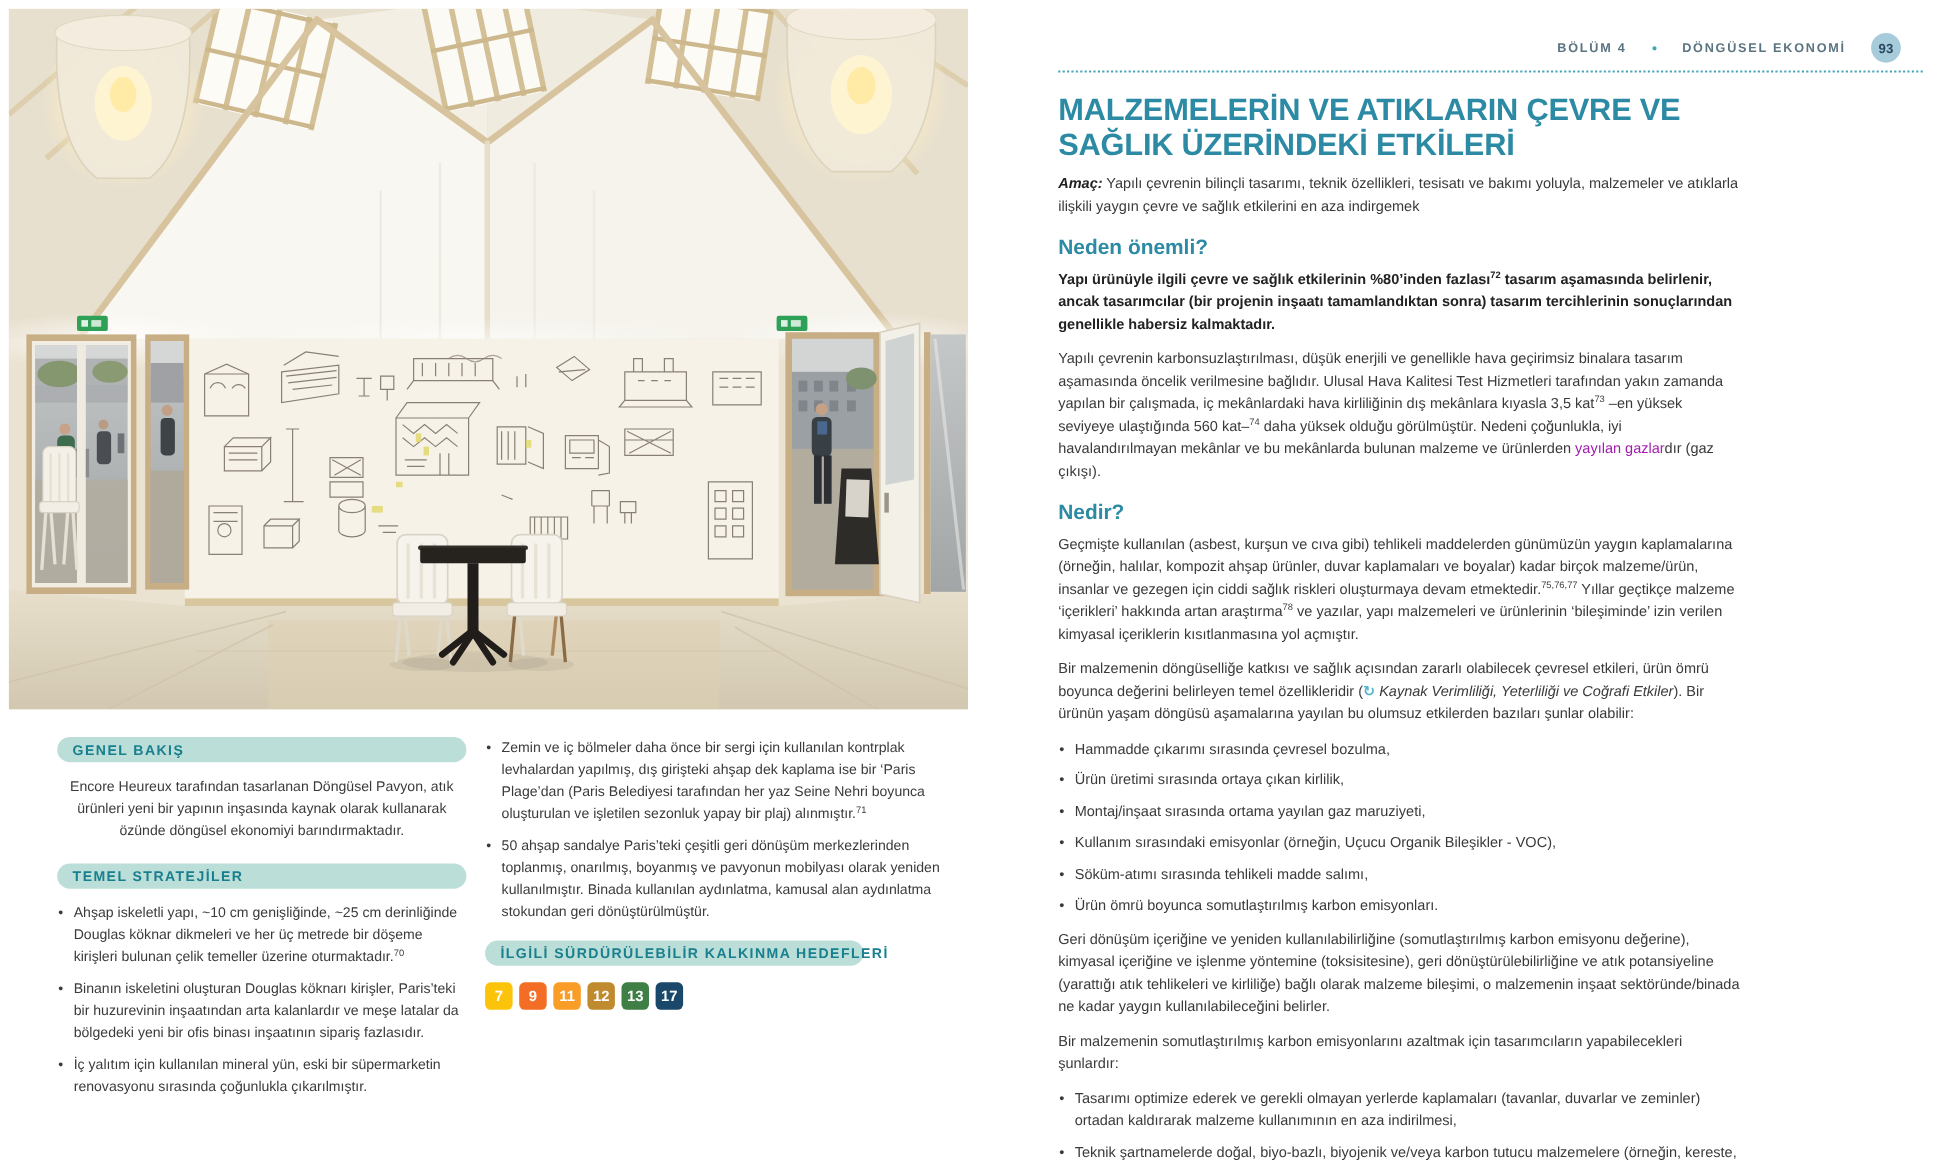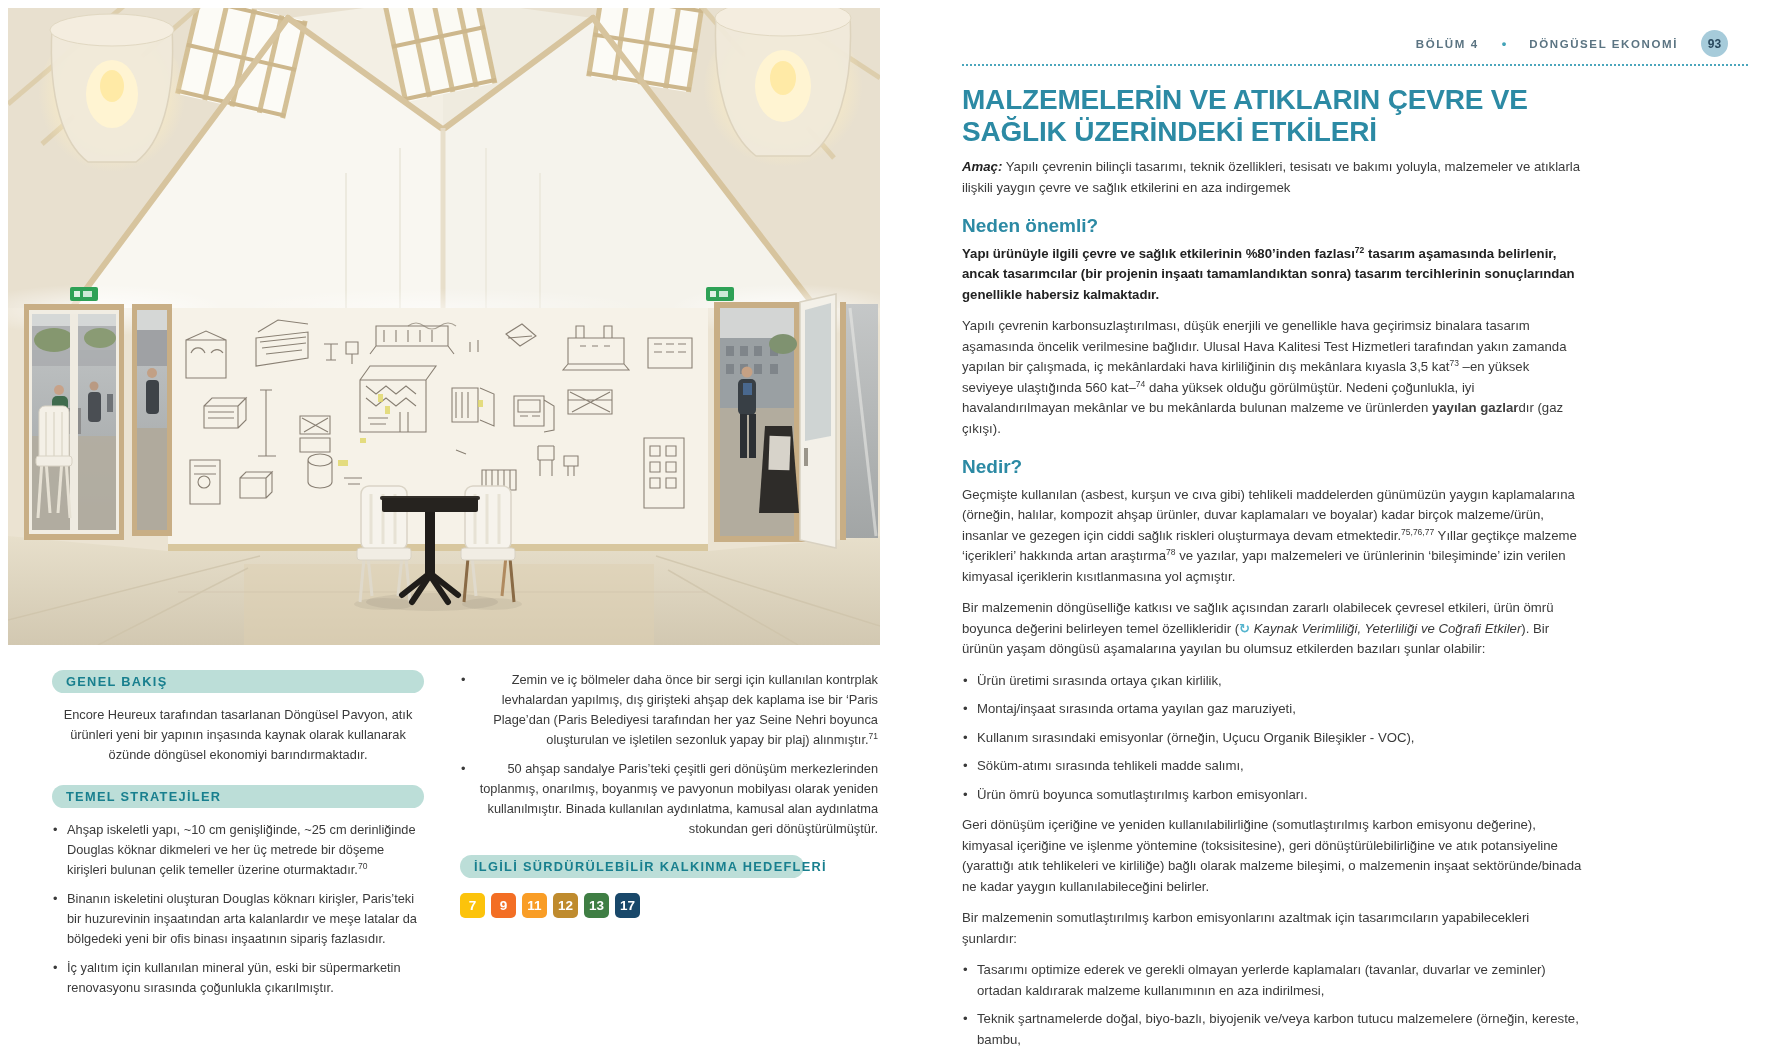--- a/index.html
+++ b/index.html
@@ -6,21 +6,21 @@
   body{
     width:1772px;height:1055px;position:relative;overflow:hidden;
     background:#ffffff;color:#3a3a3a;
     font-family:"Liberation Sans","DejaVu Sans",sans-serif;
   }
   
   .photo{position:absolute;left:8px;top:8px;width:872px;height:637px;overflow:hidden;background:#ece4d3;}
   
   .col{position:absolute;top:670px;font-size:12.8px;line-height:20px;}
   .col1{left:52px;width:372px;}
-  .col2{left:460px;width:418px;text-align:right;}
+  .col2{left:441px;width:418px;}
   .pill{display:flex;align-items:center;height:23px;border-radius:12px;
     background:#BCDED8;color:#187F8E;font-weight:700;font-size:12.8px;
     letter-spacing:1.3px;padding:0 10px 0 14px;box-sizing:border-box;white-space:nowrap;}
   .pill.inline{width:344px;}
   .col p{margin:12px 0 20px;text-align:center;}
   ul.dash{list-style:none;margin:0;padding:0;}
   ul.dash li{position:relative;padding-left:15px;margin-bottom:9px;}
   ul.dash li::before{content:"\2022";position:absolute;left:1px;top:0;color:#3a3a3a;}
   .sdg-row{display:flex;gap:6px;margin-top:15px;}
   .sdg{width:25px;height:25px;border-radius:5px;color:#fff;font-weight:700;font-size:13.5px;
@@ -33,21 +33,21 @@
   .page-circle{width:27px;height:27px;border-radius:50%;background:#A6CBDA;color:#29495e;
     font-size:12px;font-weight:700;display:flex;align-items:center;justify-content:center;letter-spacing:0;}
   .dotted{border:none;border-top:2px dotted #4BA6BC;margin:7px 0 0;}
   .rcol{position:absolute;left:962px;top:72px;width:620px;font-size:13.2px;line-height:20.5px;}
   h1.title{color:#2C8AA4;font-size:28px;line-height:1.13;margin:12px 0 10px;letter-spacing:-0.2px;font-weight:700;}
   h2.teal{color:#2C8AA4;font-size:19px;margin:18px 0 7px;font-weight:700;}
   .rcol p{margin:0 0 11px;}
   .lead{font-weight:700;color:#222;}
   ul.dash.r li{margin-bottom:8px;}
   
-  .r-b{font-weight:700;color:#404040;text-align:right;}
+  .r-b{font-weight:400;color:#a21caf;text-align:right;}
   .r-i{font-style:italic;}
   .r-bi{font-weight:700;font-style:italic;color:#222;}
   .r-p{vertical-align:super;font-size:8.5px;line-height:0;}
   .r-ic{color:#54B4CE;font-weight:700;font-style:normal;}
 </style>
 </head>
 <body>
 
 <div>
 
@@ -403,20 +403,21 @@
 
     <h2 class="teal">Neden önemli?</h2>
     <p class="lead"><span>Yapı ürünüyle ilgili çevre ve sağlık etkilerinin %80’inden fazlası</span><span class="r-p">72</span><span> tasarım aşamasında belirlenir, ancak tasarımcılar (bir projenin inşaatı tamamlandıktan sonra) tasarım tercihlerinin sonuçlarından genellikle habersiz kalmaktadır.</span></p>
     <p><span>Yapılı çevrenin karbonsuzlaştırılması, düşük enerjili ve genellikle hava geçirimsiz binalara tasarım aşamasında öncelik verilmesine bağlıdır. Ulusal Hava Kalitesi Test Hizmetleri tarafından yakın zamanda yapılan bir çalışmada, iç mekânlardaki hava kirliliğinin dış mekânlara kıyasla 3,5 kat</span><span class="r-p">73</span><span> –en yüksek seviyeye ulaştığında 560 kat–</span><span class="r-p">74</span><span> daha yüksek olduğu görülmüştür. Nedeni çoğunlukla, iyi havalandırılmayan mekânlar ve bu mekânlarda bulunan malzeme ve ürünlerden </span><span class="r-b">yayılan gazlar</span><span>dır (gaz çıkışı).</span></p>
 
     <h2 class="teal">Nedir?</h2>
     <p><span>Geçmişte kullanılan (asbest, kurşun ve cıva gibi) tehlikeli maddelerden günümüzün yaygın kaplamalarına (örneğin, halılar, kompozit ahşap ürünler, duvar kaplamaları ve boyalar) kadar birçok malzeme/ürün, insanlar ve gezegen için ciddi sağlık riskleri oluşturmaya devam etmektedir.</span><span class="r-p">75,76,77</span><span> Yıllar geçtikçe malzeme ‘içerikleri’ hakkında artan araştırma</span><span class="r-p">78</span><span> ve yazılar, yapı malzemeleri ve ürünlerinin ‘bileşiminde’ izin verilen kimyasal içeriklerin kısıtlanmasına yol açmıştır.</span></p>
     <p><span>Bir malzemenin döngüselliğe katkısı ve sağlık açısından zararlı olabilecek çevresel etkileri, ürün ömrü boyunca değerini belirleyen temel özellikleridir (</span><span class="r-ic">↻ </span><span class="r-i">Kaynak Verimliliği, Yeterliliği ve Coğrafi Etkiler</span><span>). Bir ürünün yaşam döngüsü aşamalarına yayılan bu olumsuz etkilerden bazıları şunlar olabilir:</span></p>
 
     <ul class="dash r">
+      <li><span>Hammadde çıkarımı sırasında çevresel bozulma,</span></li>
       <li><span>Ürün üretimi sırasında ortaya çıkan kirlilik,</span></li>
       <li><span>Montaj/inşaat sırasında ortama yayılan gaz maruziyeti,</span></li>
       <li><span>Kullanım sırasındaki emisyonlar (örneğin, Uçucu Organik Bileşikler - VOC),</span></li>
       <li><span>Söküm-atımı sırasında tehlikeli madde salımı,</span></li>
       <li><span>Ürün ömrü boyunca somutlaştırılmış karbon emisyonları.</span></li>
     </ul>
 
     <p style="margin-top:10px">Geri dönüşüm içeriğine ve yeniden kullanılabilirliğine (somutlaştırılmış karbon emisyonu değerine), kimyasal içeriğine ve işlenme yöntemine (toksisitesine), geri dönüştürülebilirliğine ve atık potansiyeline (yarattığı atık tehlikeleri ve kirliliğe) bağlı olarak malzeme bileşimi, o malzemenin inşaat sektöründe/binada ne kadar yaygın kullanılabileceğini belirler.</p>
     <p>Bir malzemenin somutlaştırılmış karbon emisyonlarını azaltmak için tasarımcıların yapabilecekleri şunlardır:</p>
 

